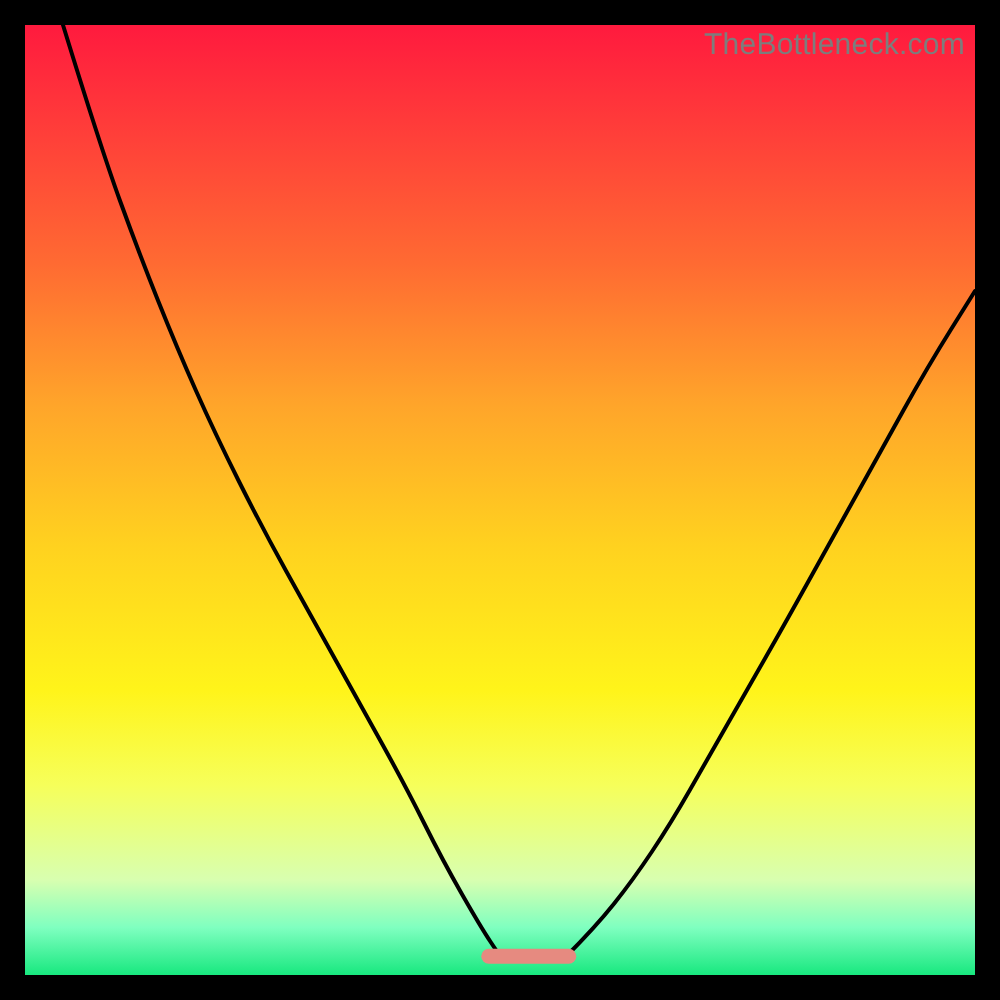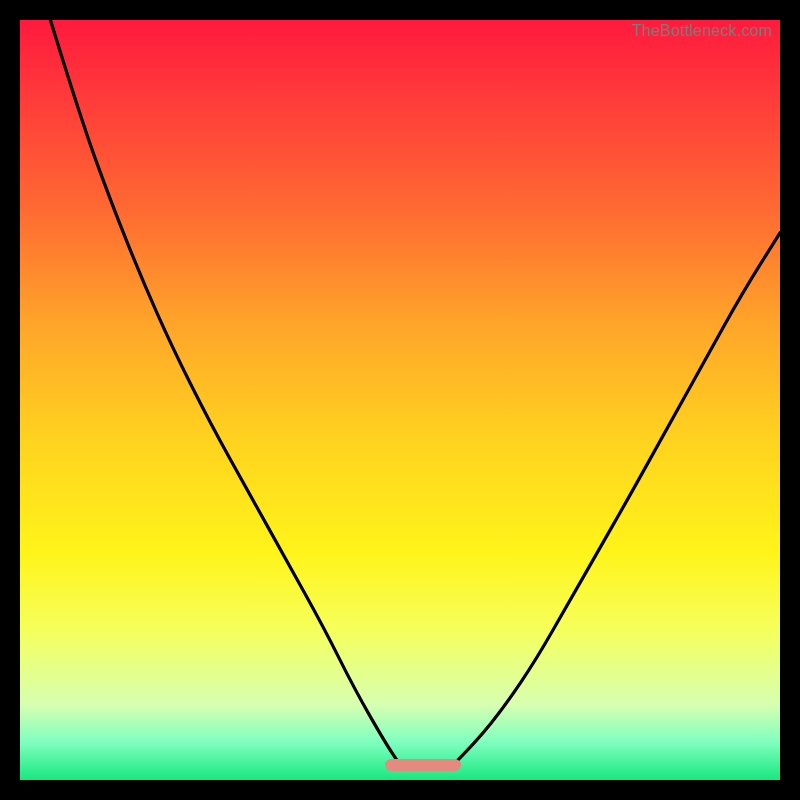--- a/index.html
+++ b/index.html
@@ -36,21 +36,21 @@
       #d8ffb0 90%,
       #7fffc0 95%,
       #18e87f 100%
     );
   }
   .watermark {
     position: absolute;
     top: 2px;
     right: 8px;
     font-family: Arial, Helvetica, sans-serif;
-    font-size: 16px;
+    font-size: 24px;
     color: #7d7d7d;
     letter-spacing: 0.2px;
     user-select: none;
   }
   svg.curve {
     position: absolute;
     left: 0;
     top: 0;
     width: 760px;
     height: 760px;

